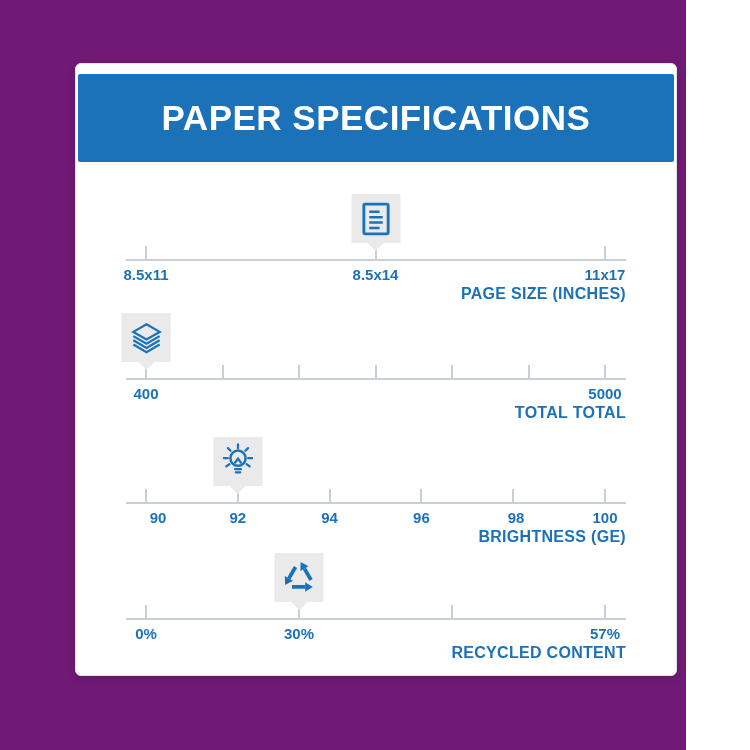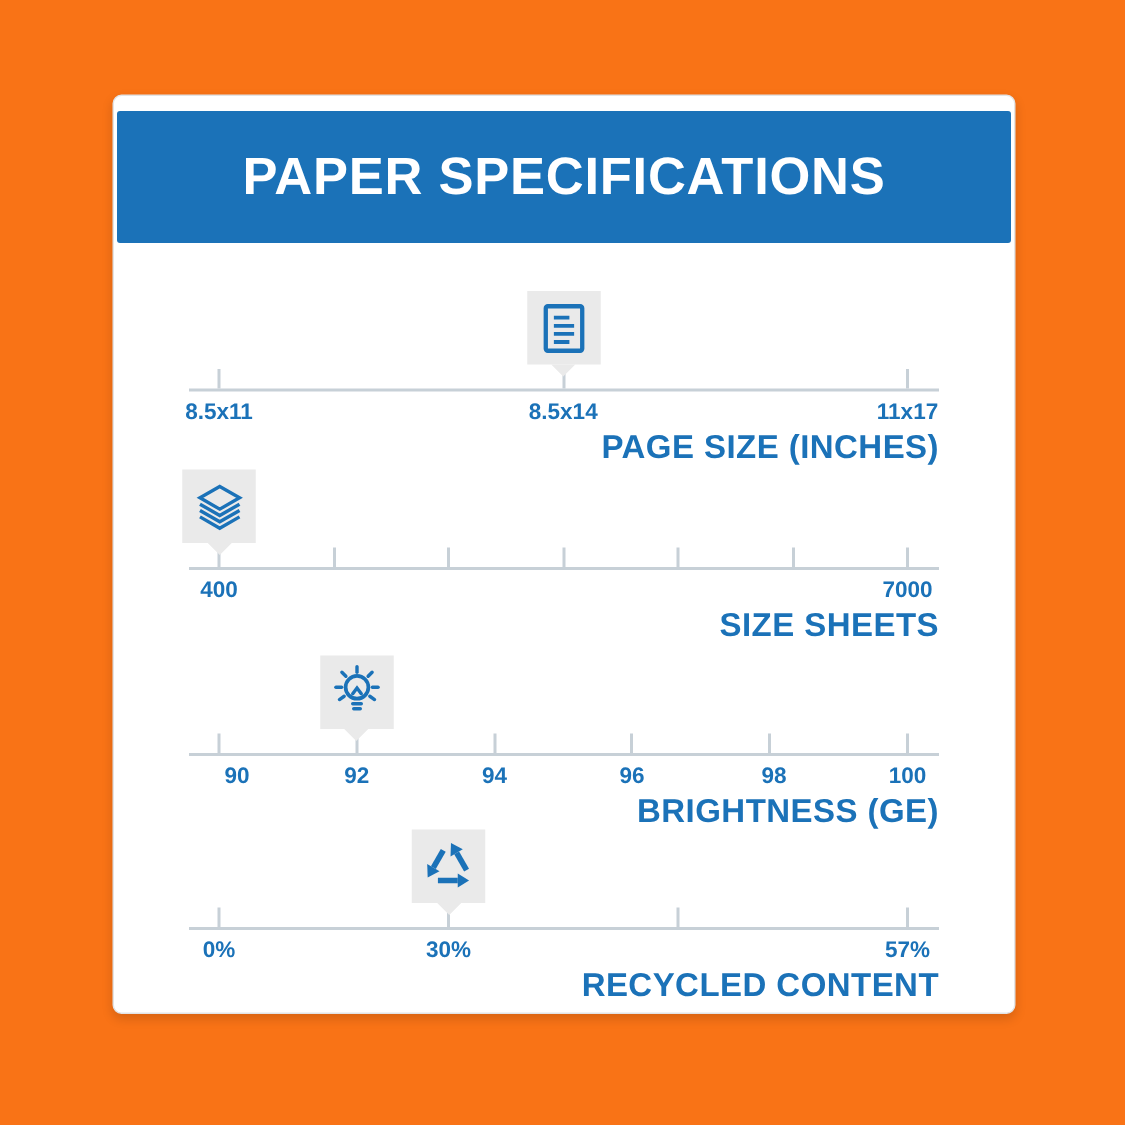--- a/index.html
+++ b/index.html
@@ -1,17 +1,17 @@
 <!DOCTYPE html>
 <html><head>
 <meta charset="utf-8">
 <style>
   html,body{margin:0;padding:0;background:#ffffff;}
   .stage{
-    position:relative;width:750px;height:750px;background:#f97316;overflow:hidden;
+    position:relative;width:686px;height:750px;background:#701a75;overflow:hidden;
     font-family:"Liberation Sans", sans-serif;
   }
   .card{
     position:absolute;left:75px;top:63px;width:600px;height:611px;
     background:#ffffff;border:1px solid #e2e4e6;border-radius:6px;
     box-shadow:0 3px 7px rgba(0,0,0,0.14);
   }
   .header{
     position:absolute;left:2px;right:2px;top:10px;height:88px;
     background:#1b72b8;border-radius:2px;
@@ -29,21 +29,21 @@
   .tick{
     position:absolute;top:-13px;width:2px;height:13px;background:#c7d0d7;
     transform:translateX(-50%);
   }
   .tick-label{
     position:absolute;top:7px;transform:translateX(-50%);
     color:#1b72b8;font-size:15px;font-weight:bold;white-space:nowrap;
   }
   .axis-title{
     position:absolute;right:0;top:26px;
-    color:#1b72b8;font-size:22px;font-weight:bold;letter-spacing:0.3px;white-space:nowrap;
+    color:#1b72b8;font-size:16px;font-weight:bold;letter-spacing:0.3px;white-space:nowrap;
   }
   .icon-marker{
     position:absolute;top:-65px;width:49px;height:49px;transform:translateX(-50%);
     background:#eaeaea;display:flex;align-items:center;justify-content:center;
   }
   .icon-marker .pointer{
     position:absolute;top:49px;left:50%;transform:translateX(-50%);
     width:0;height:0;border-left:8px solid transparent;border-right:8px solid transparent;
     border-top:8px solid #eaeaea;
   }
@@ -75,35 +75,35 @@
                 <line x1="9.5" y1="18" x2="24.5" y2="18" stroke="#1b72b8" stroke-width="2.8"></line>
                 <line x1="9.5" y1="24" x2="24.5" y2="24" stroke="#1b72b8" stroke-width="2.8"></line>
                 <line x1="9.5" y1="30" x2="21" y2="30" stroke="#1b72b8" stroke-width="2.8"></line>
               </svg>
             </span>
             <span class="pointer"></span>
           </div>
         </div>
         <div class="scale" style="top: 314px;">
     <div class="track"></div>
-    <div class="axis-title">SIZE SHEETS</div>
+    <div class="axis-title">TOTAL TOTAL</div>
   <div class="tick" style="left: 20px;"></div>
           <div class="tick-label" style="left: 20px;">400</div>
           <div class="tick" style="left: 96.5px;"></div>
           <div class="tick-label" style="left: 96.5px;"></div>
           <div class="tick" style="left: 173px;"></div>
           <div class="tick-label" style="left: 173px;"></div>
           <div class="tick" style="left: 249.5px;"></div>
           <div class="tick-label" style="left: 249.5px;"></div>
           <div class="tick" style="left: 326px;"></div>
           <div class="tick-label" style="left: 326px;"></div>
           <div class="tick" style="left: 402.5px;"></div>
           <div class="tick-label" style="left: 402.5px;"></div>
           <div class="tick" style="left: 479px;"></div>
-          <div class="tick-label" style="left: 479px;">7000</div>
+          <div class="tick-label" style="left: 479px;">5000</div>
           <div class="icon-marker" style="left: 20px;">
             <span>
               <svg width="34" height="32" viewBox="0 0 36 34" fill="none" stroke="#1b72b8" stroke-width="2.4">
                 <polygon points="18,2.5 32,10.5 18,18.5 4,10.5"></polygon>
                 <path d="M4,15 L18,23 L32,15"></path>
                 <path d="M4,19.5 L18,27.5 L32,19.5"></path>
                 <path d="M4,24 L18,32 L32,24"></path>
               </svg>
             </span>
             <span class="pointer"></span>

